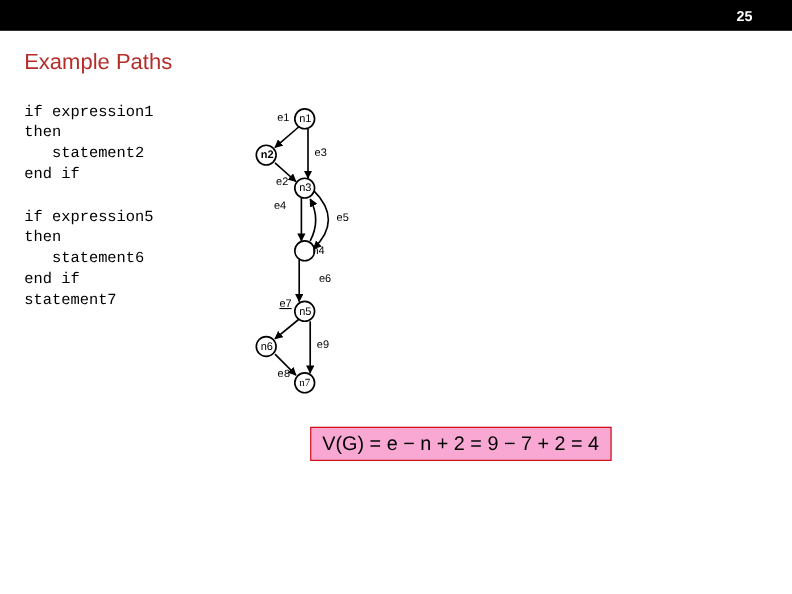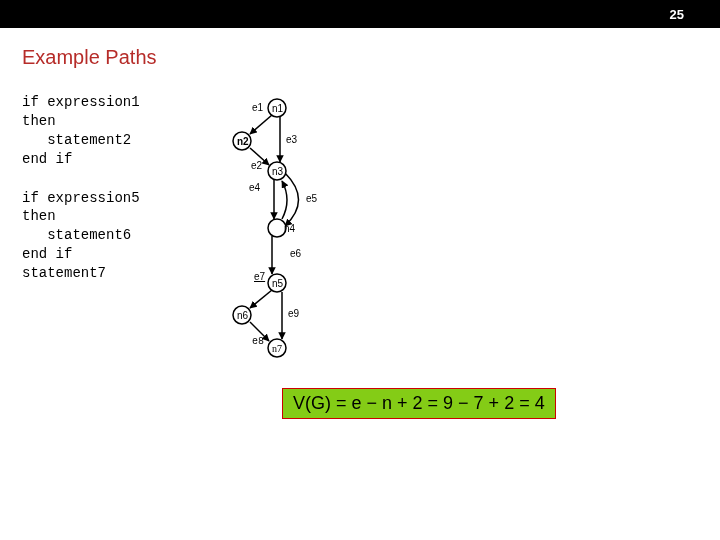--- a/index.html
+++ b/index.html
@@ -59,21 +59,21 @@
     font-family: Arial, sans-serif;
     color: #000;
     white-space: nowrap;
   }
   .formula-box {
     position: absolute;
     border: 1.5px solid #c00;
     padding: 4px 10px;
     font-size: 18px;
     color: #000;
-    background: #84cc16;
+    background: #f9a8d4;
   }
 </style>
 </head>
 <body>
 
 <div class="topbar">
   <span>25</span>
 </div>
 
 <h1 class="title">Example Paths</h1>

